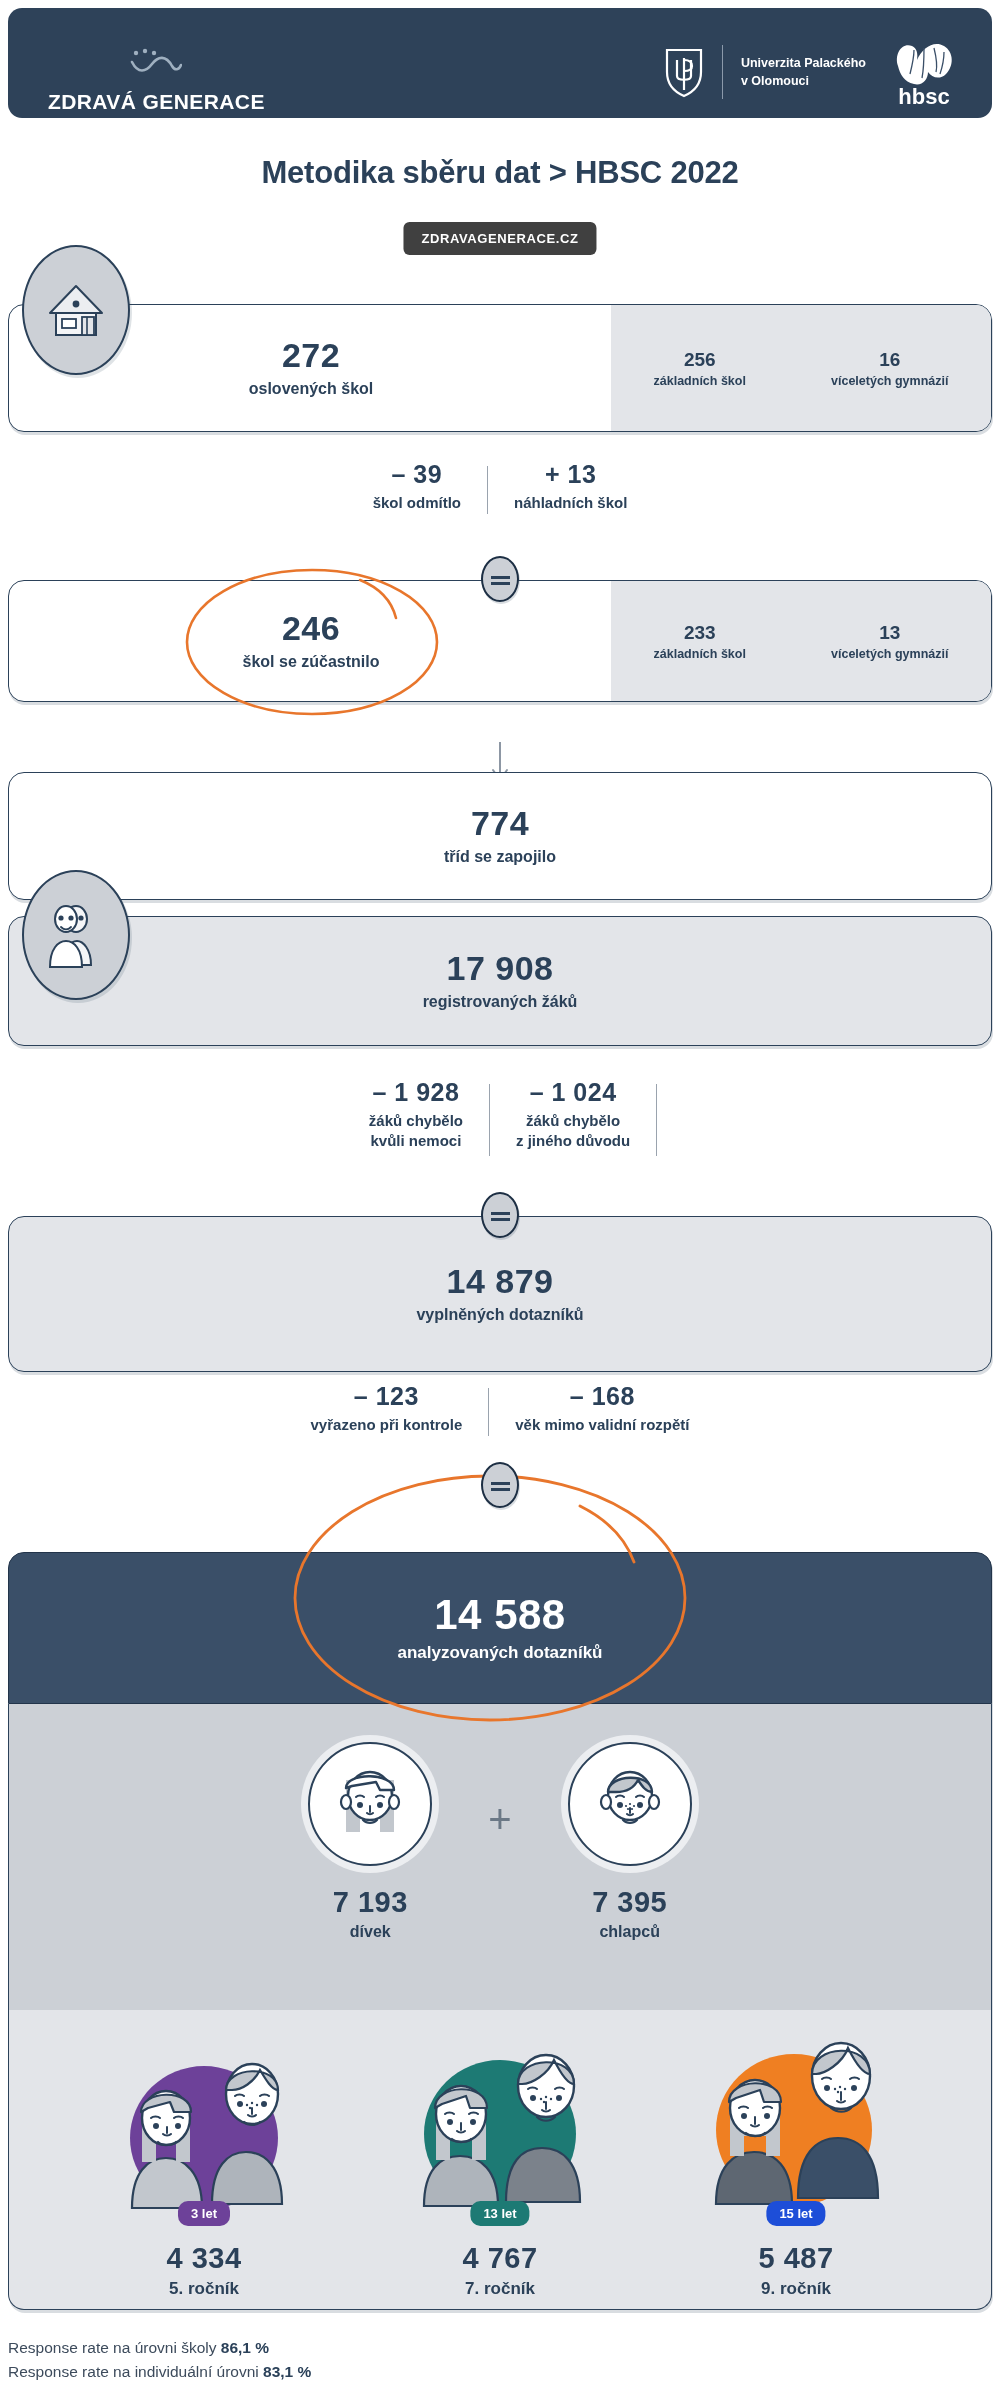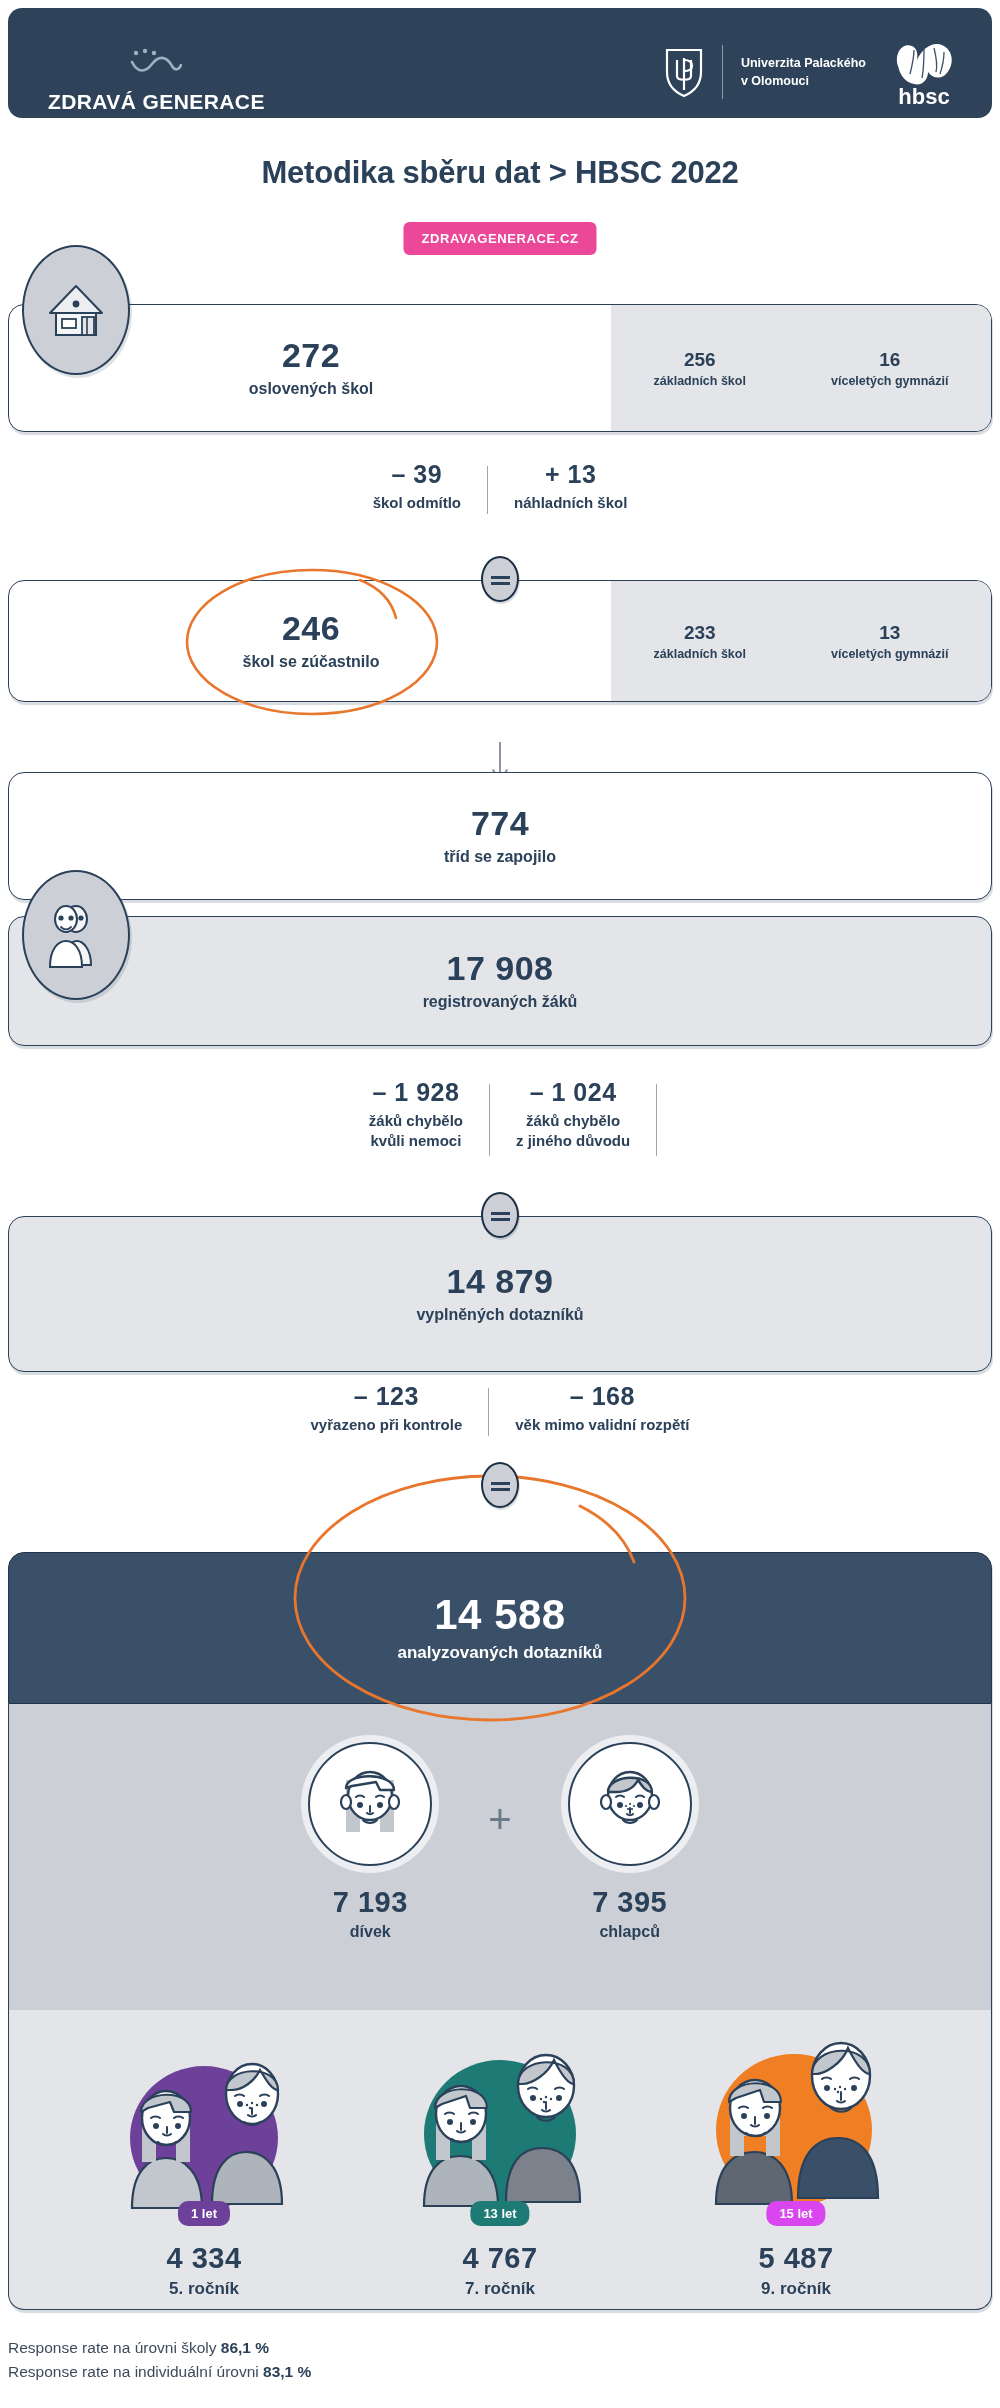--- a/index.html
+++ b/index.html
@@ -41,21 +41,21 @@
   .hbsc-logo { width: 80px; height: 72px; display:block; }
 
   
   .main-title {
     position: absolute; left: 0; top: 155px; width: 1000px;
     text-align: center; font-size: 31px; font-weight: bold;
     color: #2b4159; letter-spacing: -.2px;
   }
   .url-badge {
     position: absolute; left: 50%; transform: translateX(-50%); top: 222px;
-    background: #ec4899; color: #fff; font-size: 13px; font-weight: bold;
+    background: #404040; color: #fff; font-size: 13px; font-weight: bold;
     padding: 9px 18px; border-radius: 6px; letter-spacing: .6px;
   }
 
   
   .box {
     position: absolute; left: 8px; width: 984px;
     border: 1.6px solid #2b4159; border-radius: 16px;
     background: #ffffff;
     box-shadow: 1px 3px 0 rgba(43,65,89,.18);
   }
@@ -442,21 +442,21 @@
           <path d="M38 182 C38 146, 54 132, 72 132 C90 132, 108 146, 108 182 Z" fill="#c2c7cd" stroke="#2b4159" stroke-width="2.2"></path>
           <path d="M48 100 L48 136 L62 136 L62 116 L82 116 L82 136 L96 136 L96 100 Z" fill="#c2c7cd"></path>
           <path d="M48 92 a24 27 0 1 1 48 0 a24 27 0 1 1 -48 0 Z" fill="#ffffff" stroke="#2b4159" stroke-width="2.4"></path>
           <path d="M47 86 C47 64, 97 62, 97 86 L80 86 L76 76 L54 82 Z" fill="#c2c7cd" stroke="#2b4159" stroke-width="2.2" stroke-linejoin="round"></path>
           <circle cx="62" cy="100" r="3" fill="#2b4159"></circle>
             <circle cx="84" cy="100" r="3" fill="#2b4159"></circle>
           <path d="M57 92 C59 90, 64 90, 66 92 M80 92 C82 90, 87 90, 89 92" fill="none" stroke="#2b4159" stroke-width="2" stroke-linecap="round"></path>
           <path d="M73 101 L73 107 M69 108 C71 110, 75 110, 77 108" fill="none" stroke="#2b4159" stroke-width="2" stroke-linecap="round"></path>
           <path d="M64 116 C68 120, 78 120, 82 116" fill="none" stroke="#2b4159" stroke-width="2.2" stroke-linecap="round"></path>
         </svg>
-        <div class="age-chip" style="background:#6d4199;">1 let</div>
+        <div class="age-chip" style="background:#6d4199;">3 let</div>
       </div>
       <div class="age-num">4 334</div>
       <div class="age-lab">5. ročník</div>
     </div>
 
     <div class="age-item">
       <div class="age-illus">
         <svg width="220" height="190" viewBox="0 0 220 190">
           <ellipse cx="110" cy="108" rx="76" ry="74" fill="#1d7a74"></ellipse>
           <path d="M116 176 C116 136, 132 122, 152 122 C172 122, 190 136, 190 176 Z" fill="#7b828b" stroke="#2b4159" stroke-width="2.2"></path>
@@ -506,21 +506,21 @@
           <path d="M30 178 C30 140, 48 126, 68 126 C88 126, 106 140, 106 178 Z" fill="#5e6772" stroke="#2b4159" stroke-width="2.2"></path>
           <path d="M44 90 L44 130 L58 130 L58 110 L80 110 L80 130 L94 130 L94 90 Z" fill="#c2c7cd"></path>
           <path d="M44 82 a25 28 0 1 1 50 0 a25 28 0 1 1 -50 0 Z" fill="#ffffff" stroke="#2b4159" stroke-width="2.4"></path>
           <path d="M43 76 C43 52, 95 50, 95 76 L78 76 L74 64 L50 72 Z" fill="#c2c7cd" stroke="#2b4159" stroke-width="2.2" stroke-linejoin="round"></path>
           <circle cx="58" cy="90" r="3" fill="#2b4159"></circle>
             <circle cx="81" cy="90" r="3" fill="#2b4159"></circle>
           <path d="M53 82 C55 80, 60 80, 62 82 M77 82 C79 80, 84 80, 86 82" fill="none" stroke="#2b4159" stroke-width="2" stroke-linecap="round"></path>
           <path d="M69 91 L69 98 M65 99 C67 101, 71 101, 73 99" fill="none" stroke="#2b4159" stroke-width="2" stroke-linecap="round"></path>
           <path d="M60 107 C65 111, 75 111, 79 107" fill="none" stroke="#2b4159" stroke-width="2.2" stroke-linecap="round"></path>
         </svg>
-        <div class="age-chip" style="background:#d946ef;">15 let</div>
+        <div class="age-chip" style="background:#1d4ed8;">15 let</div>
       </div>
       <div class="age-num">5 487</div>
       <div class="age-lab">9. ročník</div>
     </div>
   </div>
 
   <div class="footer">
     <div>
       <span>Response rate na úrovni školy </span><b>86,1 %</b>
     </div>

